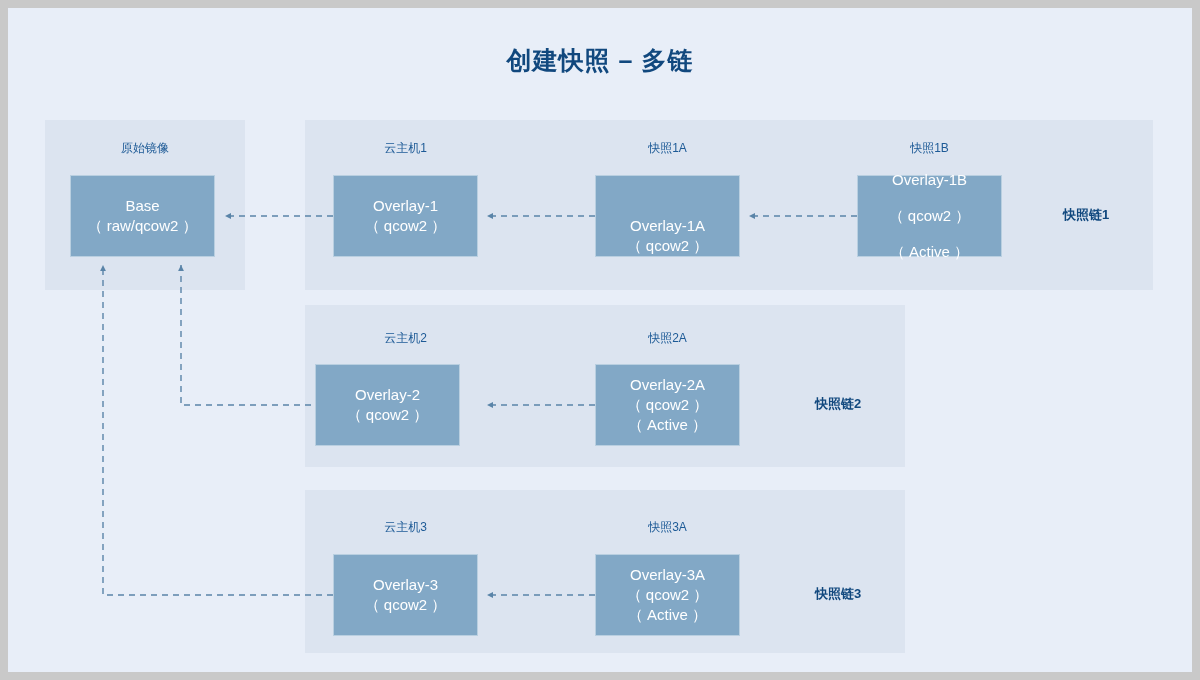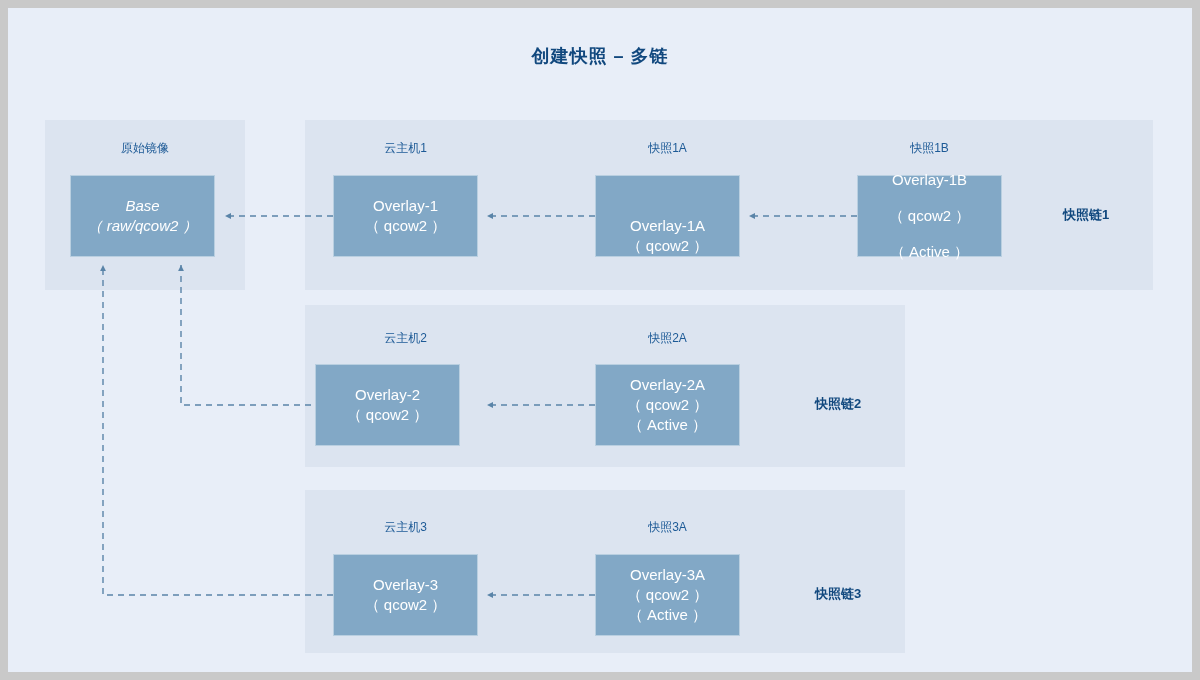--- a/index.html
+++ b/index.html
@@ -21,21 +21,21 @@
     height: 664px;
     background: #e8eef8;
     overflow: hidden;
   }
   .abs { position: absolute; }
 
   
   #title {
     left: 0; top: 36px; width: 1184px;
     text-align: center;
-    font-size: 18px;
+    font-size: 25px;
     font-weight: bold;
     color: #11487e;
     letter-spacing: 1px;
   }
 
   
   .panel {
     background: #dce4f0;
   }
   .panel-src { left: 37px; top: 112px; width: 200px; height: 170px; }
@@ -114,21 +114,21 @@
 
       <path d="M587,397 L479,397" marker-end="url(#ah)"></path>
 
       <path d="M325,587 L95,587 L95,257" marker-end="url(#ah)"></path>
 
       <path d="M587,587 L479,587" marker-end="url(#ah)"></path>
     </g>
   </svg>
 
   <div class="abs caption" style="left:62px; top:132px; width:150px;">原始镜像</div>
-  <div class="abs node" style="left:62px; top:167px;font-style:italic;">
+  <div class="abs node" style="left:62px; top:167px;">
     <span class="ln">Base</span>
     <span class="ln">（ raw/qcow2 ）</span>
   </div>
 
   <div class="abs caption" style="left:325px; top:132px; width:145px;">云主机1</div>
   <div class="abs node" style="left:325px; top:167px;">
     <span class="ln">Overlay-1</span>
     <span class="ln">（ qcow2 ）</span>
   </div>
 

